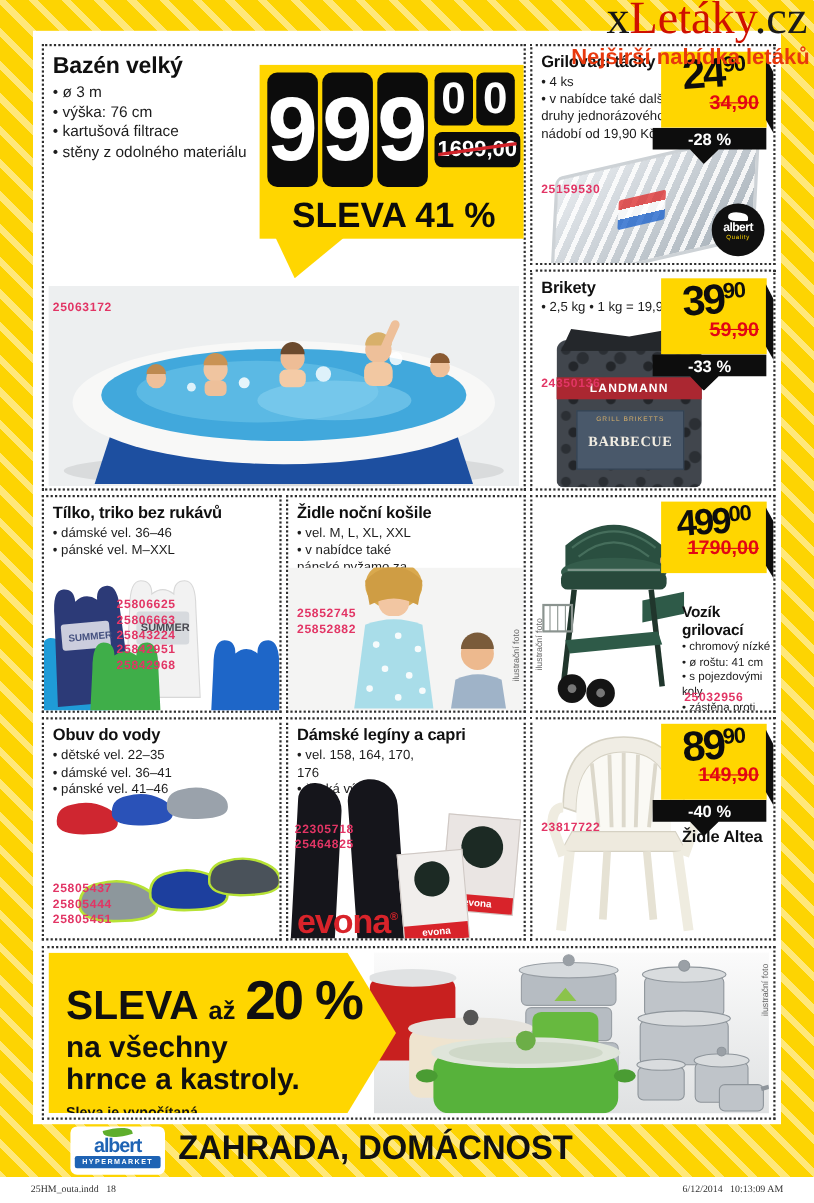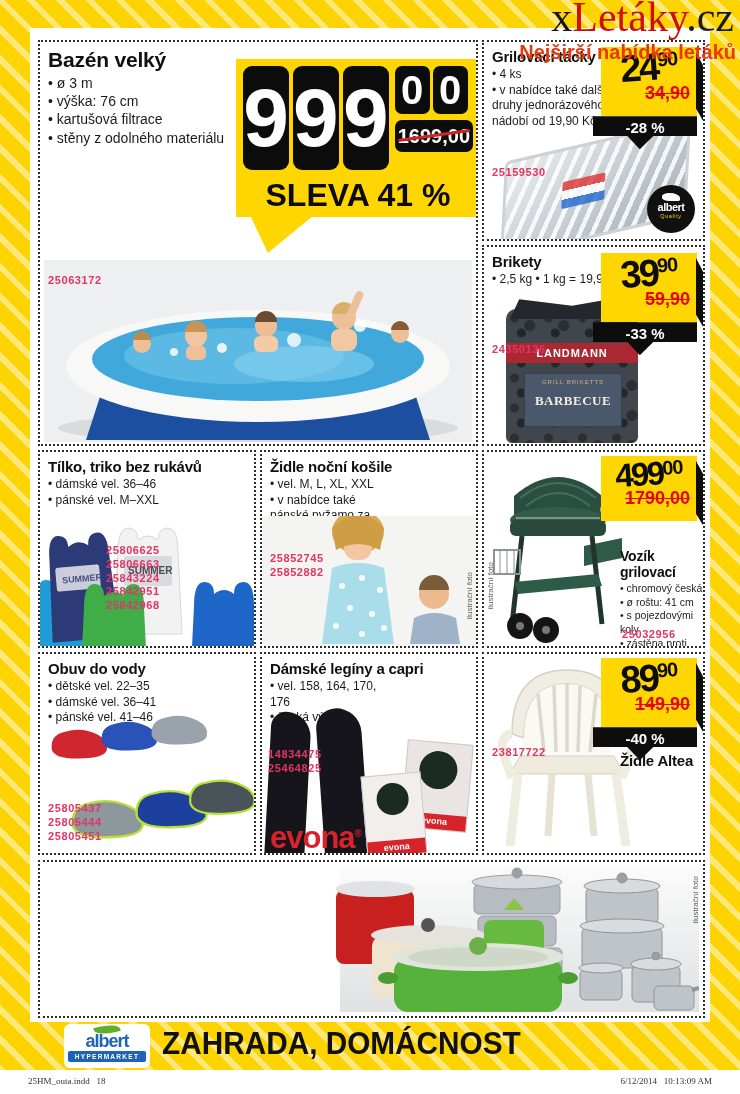--- a/index.html
+++ b/index.html
@@ -319,21 +319,21 @@
       <div class="b-price">
           <span class="b-main" style="font-size:33px;">499</span>
           <span class="b-dec">00</span>
         </div>
       <div class="b-old">1790,00</div>
     </div>
   </div>
   <div style="position:absolute;left:136px;top:96px;width:84px;z-index:8;">
     <div class="t-title" style="margin:0 0 2px;font-size:14px;">Vozík grilovací</div>
     <ul class="bullets" style="margin:0;font-size:10.5px;">
-      <li>chromový česká</li>
+      <li>chromový nízké</li>
       <li>ø roštu: 41 cm</li>
       <li>s pojezdovými koly</li>
       <li>zástěna proti větru</li>
     </ul>
   </div>
   <div class="code" style="left:138px;top:176px;">25032956</div>
   <div class="vnote" style="left:2px;top:110px;">ilustrační foto</div>
   <svg class="ill" style="left:8px;top:10px;" width="130" height="184" viewBox="0 0 130 184">
     <path d="M22,34 Q66,-4 110,34 L110,58 L22,58 Z" fill="#2a4f40"></path>
     <path d="M28,36 Q66,6 104,36" stroke="#466e5c" stroke-width="2" fill="none"></path>
@@ -382,21 +382,21 @@
   </svg>
 </div>
 
 <div class="tile" style="left:260px;top:652px;width:218px;height:203px;">
   <div class="t-title">Dámské legíny a capri</div>
   <ul class="bullets narrow">
     <li>vel. 158, 164, 170, 176</li>
     <li>česká výroba</li>
   </ul>
   <div class="code" style="left:6px;top:94px;">
-    <div>14834475</div>
+    <div>22305718</div>
     <div>25464825</div>
   </div>
   <div class="leg" style="left:6px;top:58px;width:40px;height:145px;border-radius:18px 30px 4px 4px;transform:rotate(3deg);"></div>
   <div class="leg" style="left:58px;top:54px;width:45px;height:149px;border-radius:20px 26px 4px 4px;transform:rotate(-4deg);"></div>
   <div class="ebox" style="right:6px;top:88px;width:64px;height:86px;transform:rotate(5deg);">
     <div class="edot"></div>
     <div class="estrip">evona</div>
   </div>
   <div class="ebox" style="right:52px;top:120px;width:58px;height:80px;transform:rotate(-5deg);background:#f1eeec;">
     <div class="edot" style="width:32px;height:32px;"></div>
@@ -473,20 +473,33 @@
       <rect x="148" y="58" width="60" height="40" rx="8" fill="#67b93f"></rect>
       <polygon points="168,48 188,48 178,36" fill="#8bc34a"></polygon>
       <rect x="58" y="96" width="168" height="54" rx="14" fill="#57b23b"></rect>
       <ellipse cx="142" cy="95" rx="86" ry="14" fill="#dfe5da"></ellipse>
       <ellipse cx="142" cy="95" rx="70" ry="10" fill="#cfd8c8"></ellipse>
         <circle cx="142" cy="84" r="9" fill="#6cae47"></circle>
       <ellipse cx="52" cy="116" rx="10" ry="6" fill="#4a9c33"></ellipse>
         <ellipse cx="232" cy="116" rx="10" ry="6" fill="#4a9c33"></ellipse>
     </svg>
   </div>
+  <div class="banner-arrow">
+    <div class="ba-l1">
+      <span class="ba-sleva">SLEVA</span>
+      <span class="ba-az">až</span>
+      <span class="ba-pct">20 %</span>
+    </div>
+    <div class="ba-l2">na všechny</div>
+    <div class="ba-l2">hrnce a kastroly.</div>
+    <div class="ba-note">
+      <div>Sleva je vypočítaná</div>
+
+    </div>
+  </div>
   <div class="vnote" style="right:3px;top:14px;">ilustrační foto</div>
 </div>
 
 <div class="albert-logo">
   <div class="al-leaf"></div>
   <div class="al-name">albert</div>
   <div class="al-bar">HYPERMARKET</div>
 </div>
 <div class="section-title">ZAHRADA, DOMÁCNOST</div>
 

